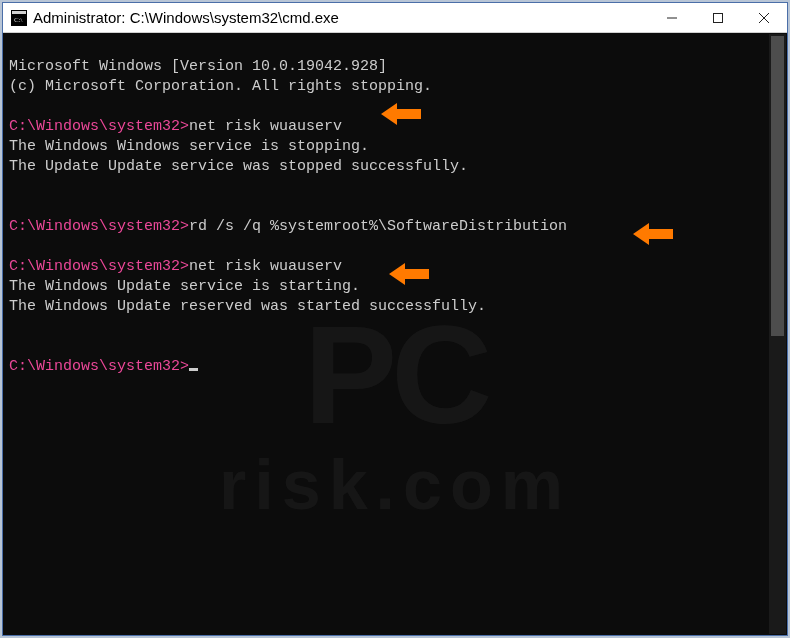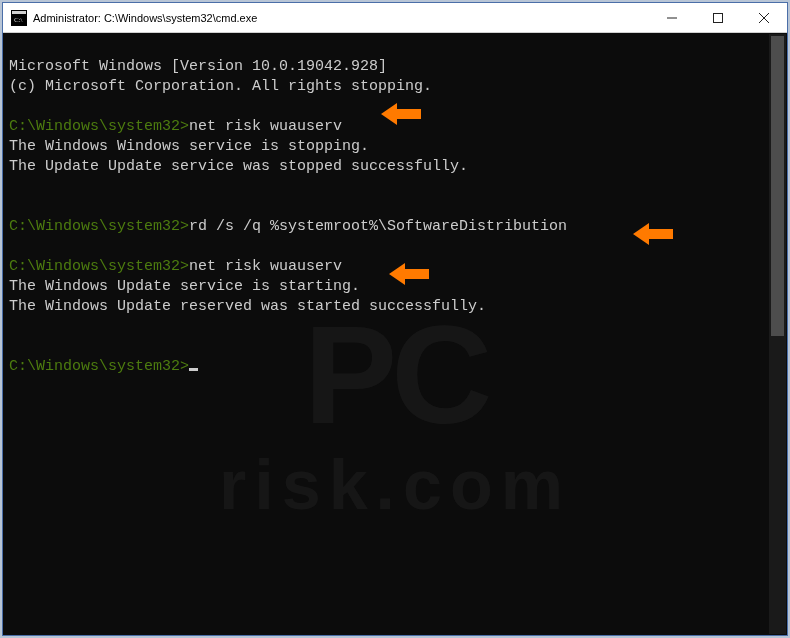--- a/index.html
+++ b/index.html
@@ -29,21 +29,21 @@
     border-bottom: 1px solid #d0d0d0;
     user-select: none;
   }
   .titlebar-icon {
     width: 16px;
     height: 16px;
     margin: 0 6px 0 8px;
     display:flex; align-items:center; justify-content:center;
   }
   .titlebar-title {
-    font-size: 11px;
+    font-size: 15px;
     color: #000;
     flex: 0 0 auto;
   }
   .titlebar-spacer { flex: 1; }
   .titlebar-btn {
     width: 46px;
     height: 30px;
     display: flex;
     align-items: center;
     justify-content: center;
@@ -57,21 +57,21 @@
     color: #cccccc;
     font-family: Consolas, "Courier New", monospace;
     font-size: 15px;
     line-height: 20px;
     padding: 4px 6px;
     position: relative;
     overflow: hidden;
     white-space: pre;
   }
   .console .line { white-space: pre; }
-  .prompt-path { color:#4d7c0f; }
+  .prompt-path { color:#ec4899; }
   .cursor {
     display:inline-block;
     width: 9px;
     height: 3px;
     background:#cccccc;
     vertical-align: baseline;
     margin-bottom: -1px;
   }
 
   .scrollbar {

